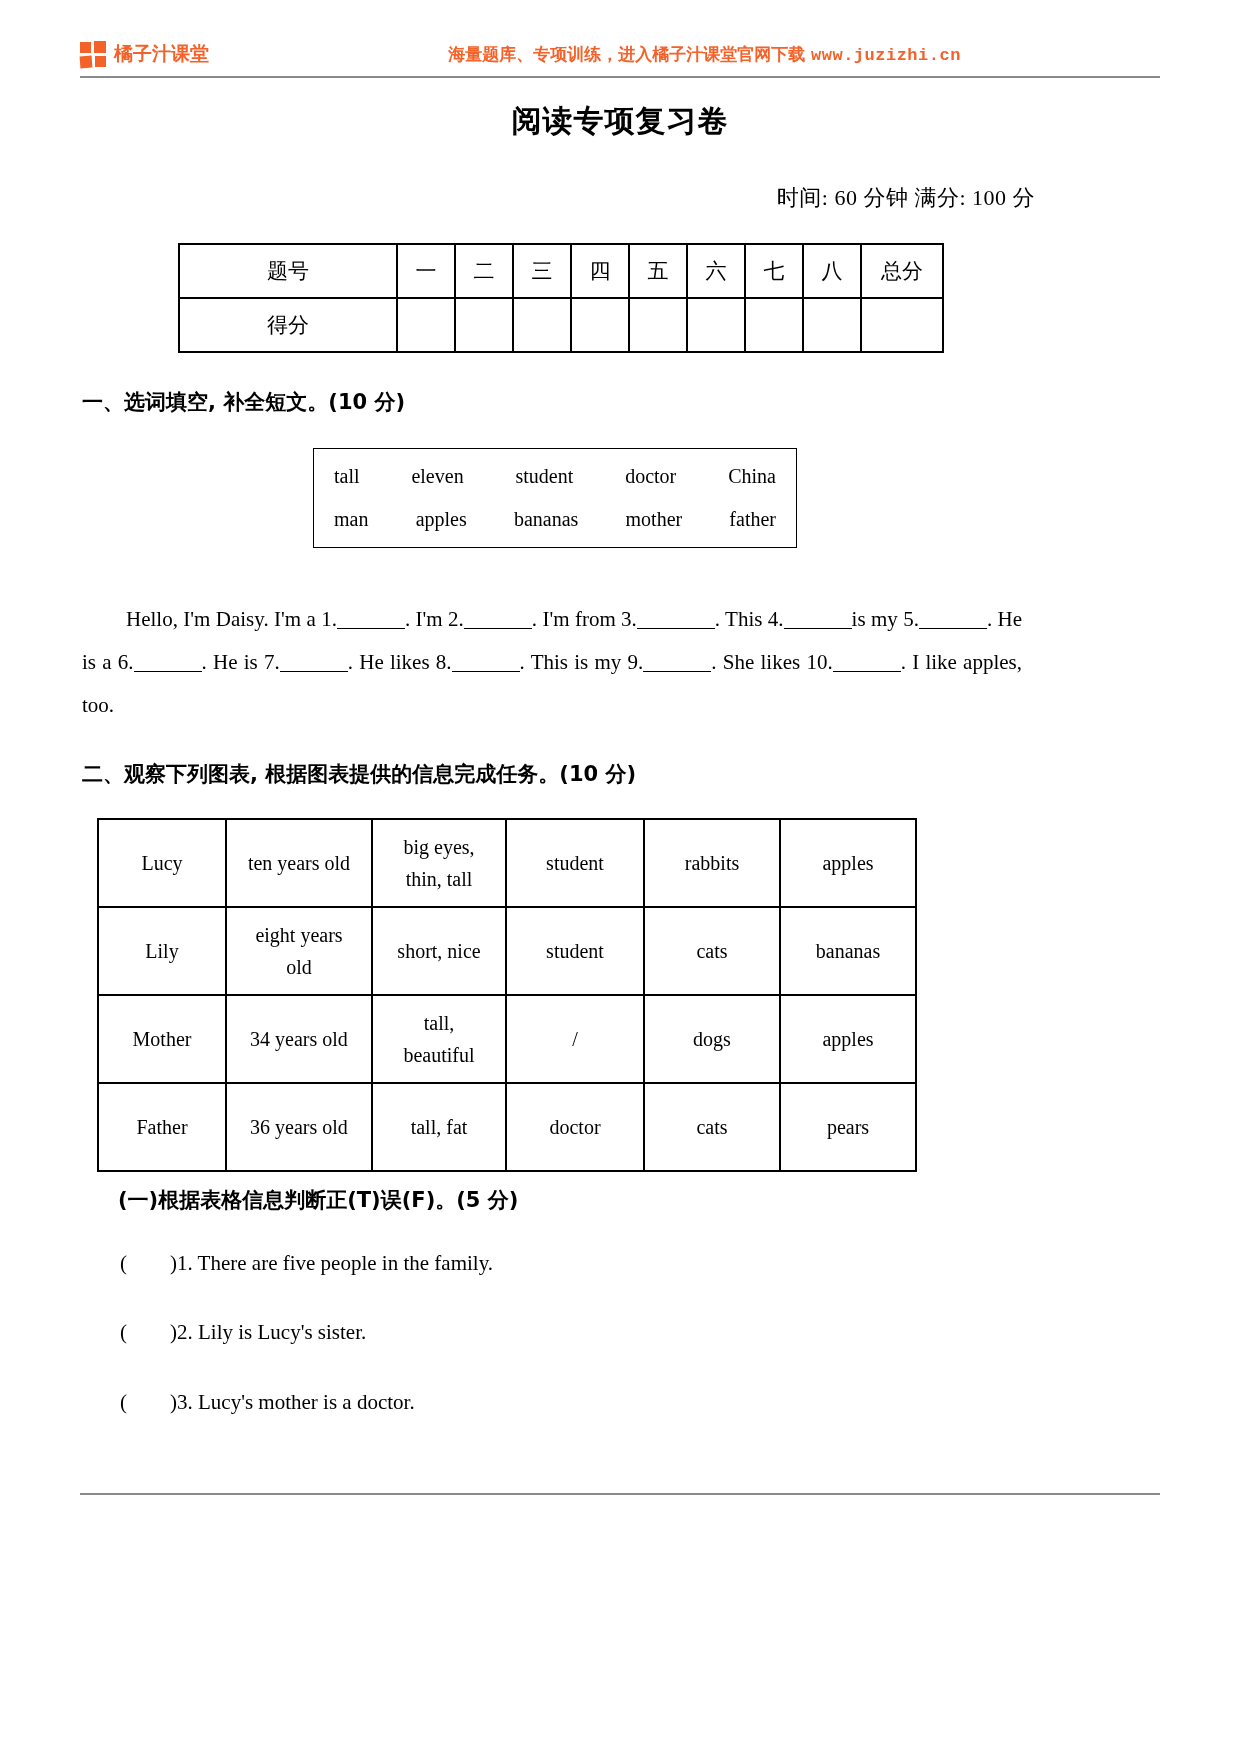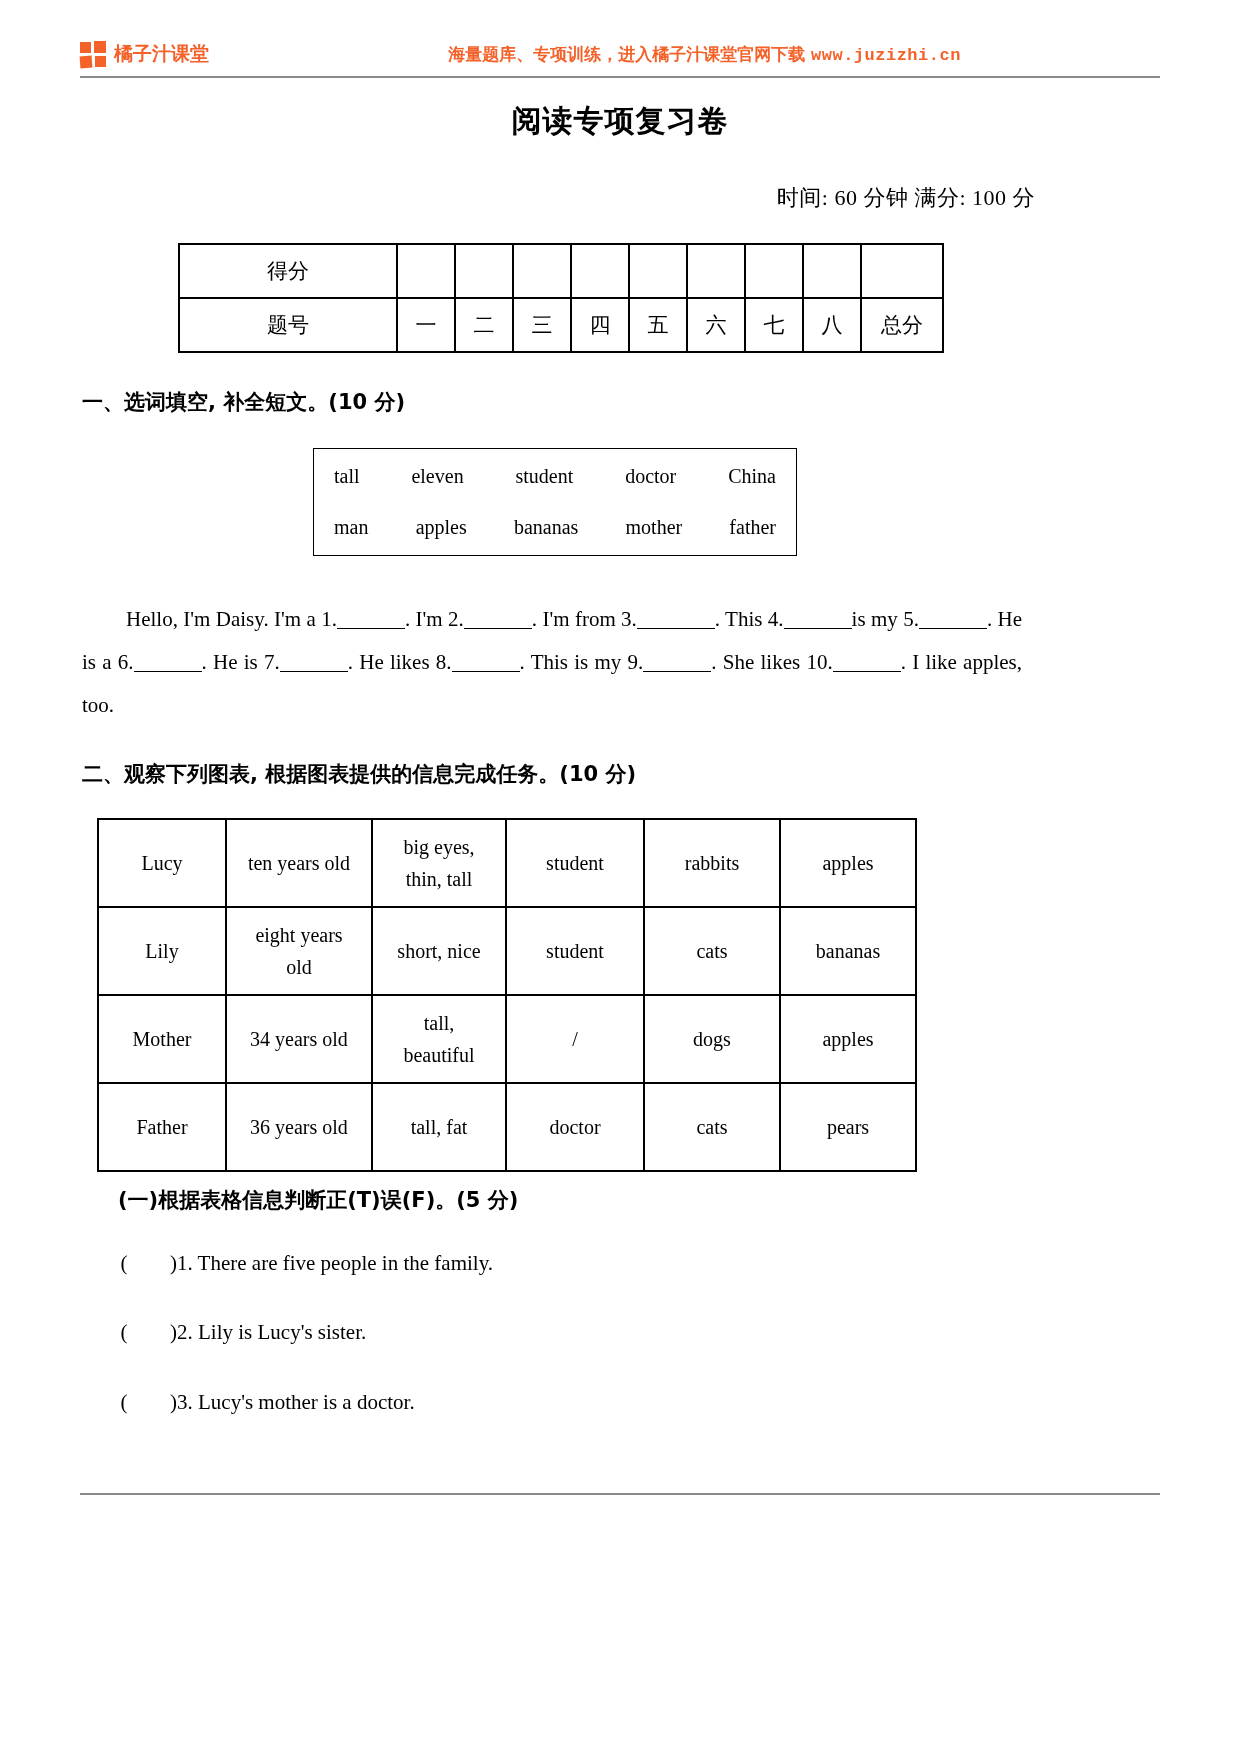--- a/index.html
+++ b/index.html
@@ -150,21 +150,21 @@
     box-sizing: border-box;
     border: 1.5px solid #000;
     padding: 16px 18px 16px 18px;
     font-size: 20px;
   }
   .wordbank .row {
     display: flex;
     justify-content: space-between;
     padding: 0 2px;
   }
-  .wordbank .row + .row { margin-top: 28px; }
+  .wordbank .row + .row { margin-top: 20px; }
 
   
   .cloze {
     position: absolute;
     top: 598px;
     left: 82px;
     width: 940px;
     font-size: 21px;
     line-height: 43px;
     text-align: justify;
@@ -211,21 +211,20 @@
     font-family: "DejaVu Sans", sans-serif;
     font-weight: bold;
     font-size: 21px;
     white-space: nowrap;
   }
   .tf-item {
     position: absolute;
     left: 120px;
     font-size: 21px;
     white-space: nowrap;
-    text-align: center;
   }
   #tf1 { top: 1251px; }
   #tf2 { top: 1320px; }
   #tf3 { top: 1390px; }
   .tf-item .paren-open { display: inline-block; width: 8px; }
   .tf-item .gap { display: inline-block; width: 42px; }
 
   
   .footer-rule {
     position: absolute;
@@ -284,42 +283,42 @@
     </div>
   </div>
   <div class="header-rule"></div>
 
   <div class="doc-title">阅读专项复习卷</div>
   <div class="meta-line">时间: 60 分钟    满分: 100 分</div>
 
   <table class="score-table">
     <tbody>
         <tr>
-      <td class="lbl">得分</td>
-      <td class="num"></td>
-      <td class="num"></td>
-      <td class="num"></td>
-      <td class="num"></td>
-      <td class="num"></td>
-      <td class="num"></td>
-      <td class="num"></td>
-      <td class="num"></td>
-      <td class="sum"></td>
-    </tr>
-    <tr>
       <td class="lbl">题号</td>
       <td class="num">一</td>
       <td class="num">二</td>
       <td class="num">三</td>
       <td class="num">四</td>
       <td class="num">五</td>
       <td class="num">六</td>
       <td class="num">七</td>
       <td class="num">八</td>
       <td class="sum">总分</td>
+    </tr>
+    <tr>
+      <td class="lbl">得分</td>
+      <td class="num"></td>
+      <td class="num"></td>
+      <td class="num"></td>
+      <td class="num"></td>
+      <td class="num"></td>
+      <td class="num"></td>
+      <td class="num"></td>
+      <td class="num"></td>
+      <td class="sum"></td>
     </tr>
   </tbody>
     </table>
 
   <div class="sec-head" id="sec1-head">一、选词填空, 补全短文。(10 分)</div>
 
   <div class="wordbank">
     <div class="row">
       <span>tall</span>
       <span>eleven</span>

